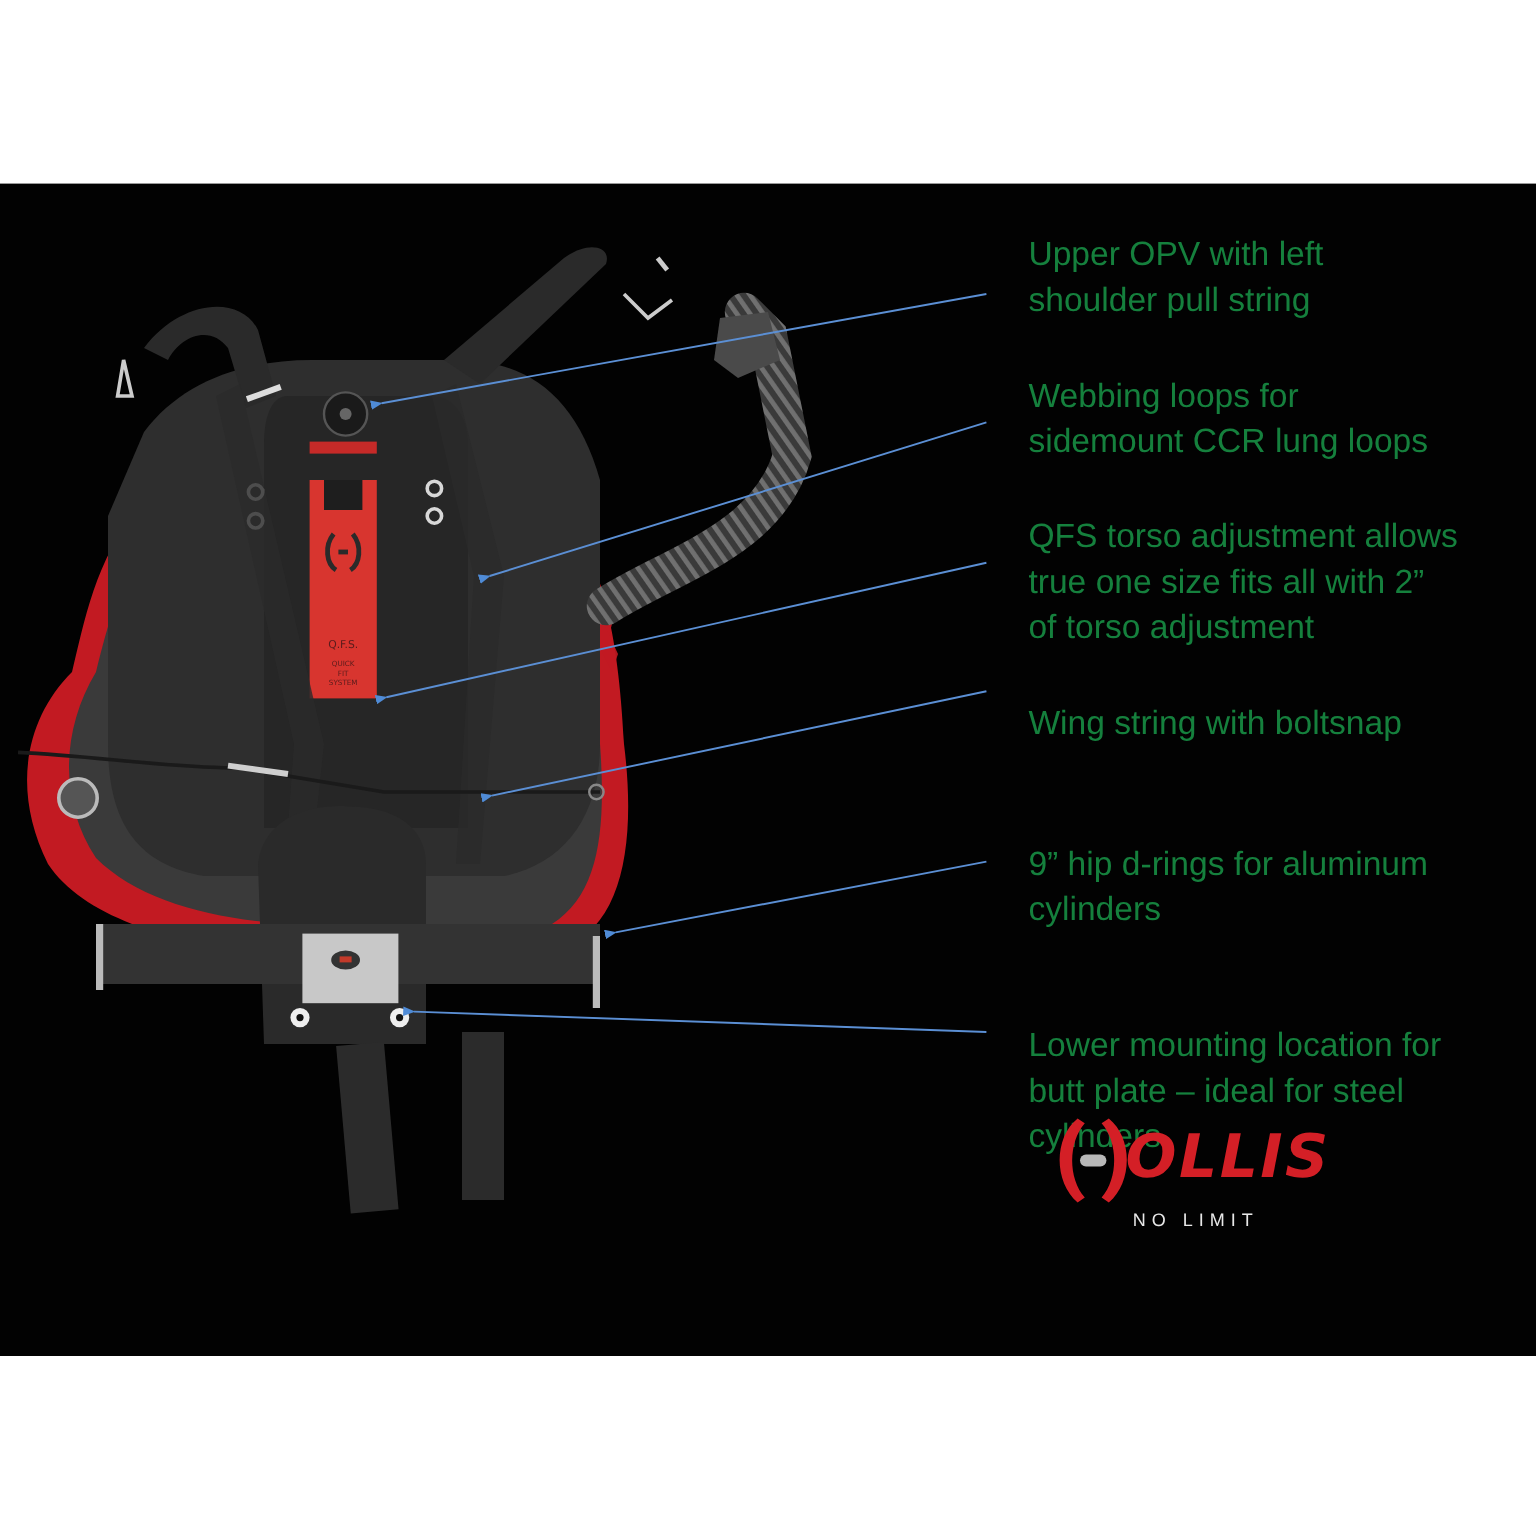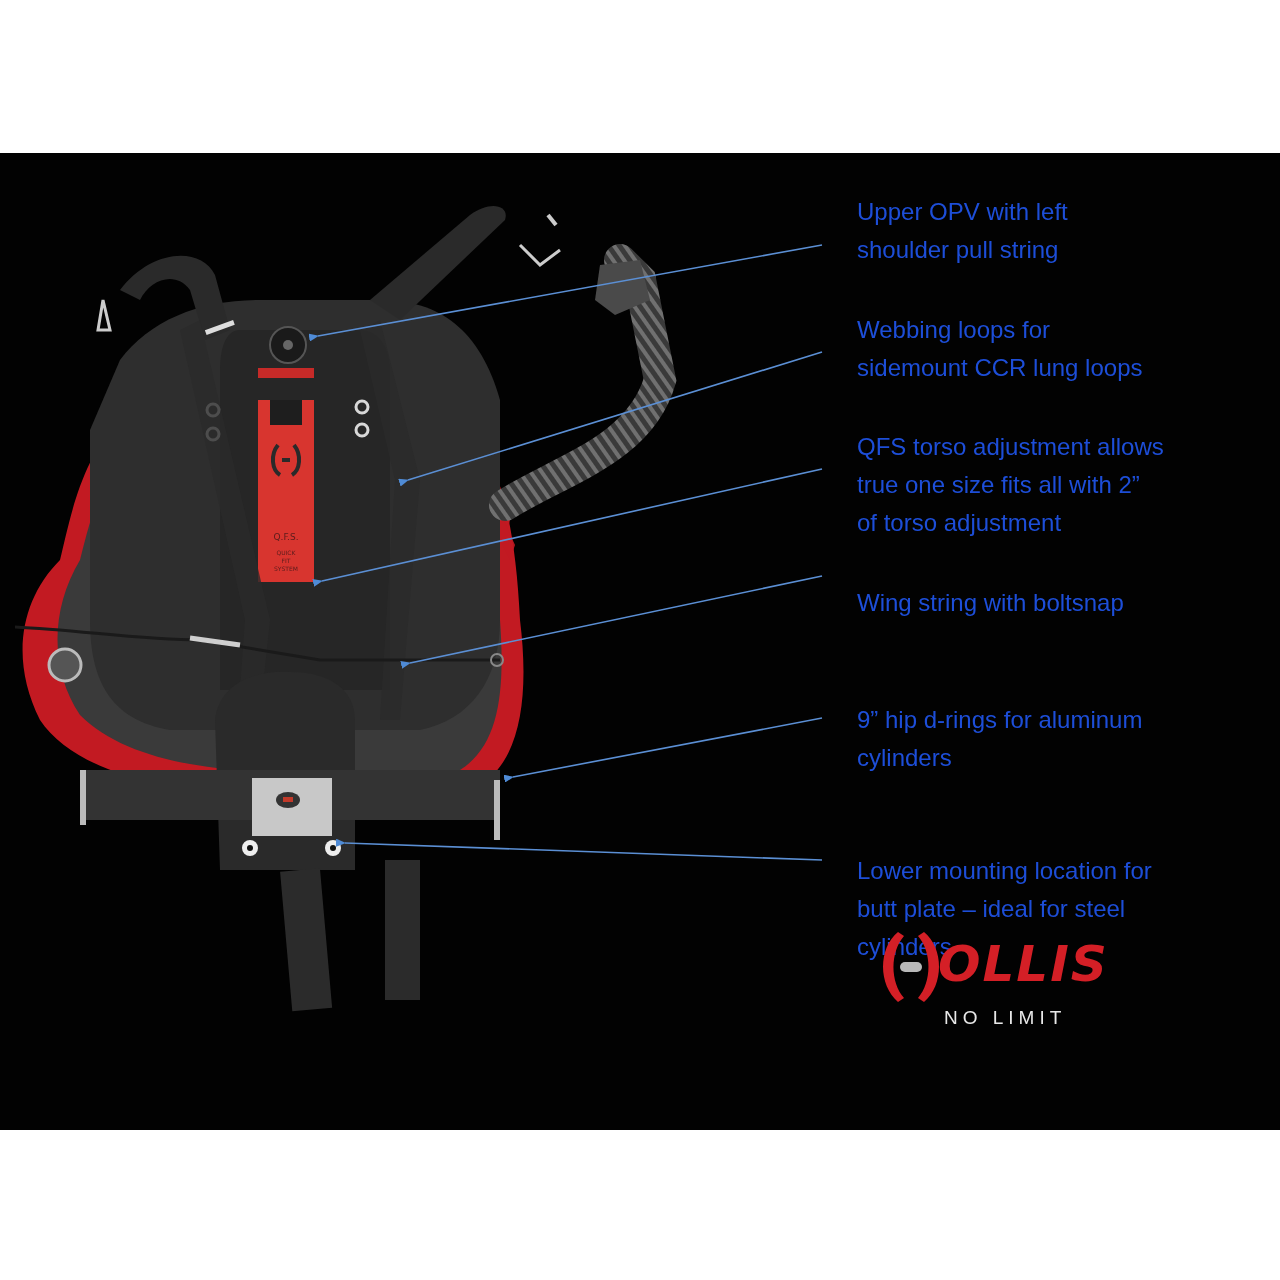--- a/index.html
+++ b/index.html
@@ -13,35 +13,35 @@
       background: #020202;
     }
     .product {
       position: absolute; left: 0; top: 0; width: 1280px; height: 1280px;
     }
     .callouts {
       position: absolute; left: 0; top: 0; width: 1280px; height: 1280px;
       pointer-events: none;
     }
     .label {
-      position: absolute; left: 857px; color: #1d4ed8;
-      font-size: 24px; line-height: 38px; letter-spacing: 0px;
+      position: absolute; left: 857px; color: #15803d;
+      font-size: 28px; line-height: 38px; letter-spacing: 0px;
       white-space: pre-line;
     }
     .logo {
       position: absolute; left: 878px; top: 930px; width: 270px; height: 100px;
     }
     .logo-word {
       position: absolute; left: 60px; top: 6px; color: #d41f26;
       font-family: "DejaVu Sans", sans-serif; font-weight: bold;
       font-size: 50px; letter-spacing: 2px; line-height: 56px; font-style: italic;
     }
     .logo-tag {
       position: absolute; left: 66px; top: 78px; color: #e8e8e8;
-      font-size: 19px; letter-spacing: 5px; line-height: 20px;
+      font-size: 15px; letter-spacing: 5px; line-height: 20px;
     }
   </style>
 </head>
 <body>
 
 <div class="panel"></div>
 
 <svg class="product" viewBox="0 0 1280 1280">
   <defs>
     <linearGradient id="hose" x1="0" y1="0" x2="1" y2="1">

